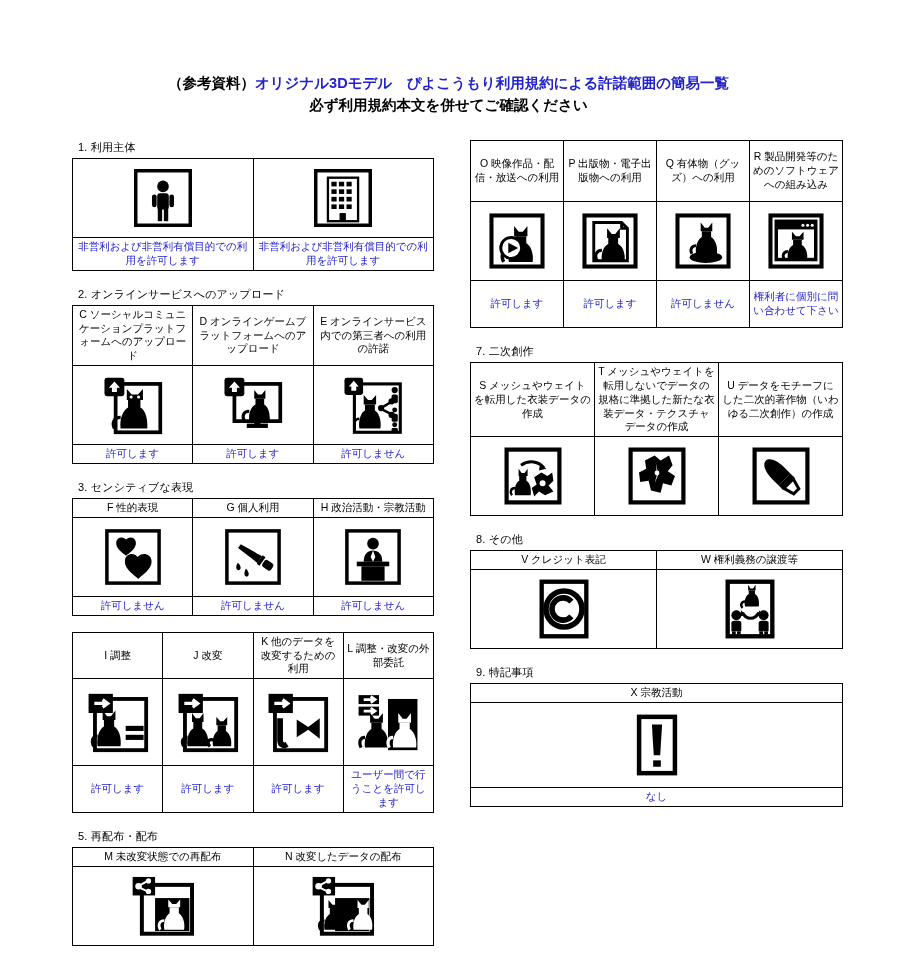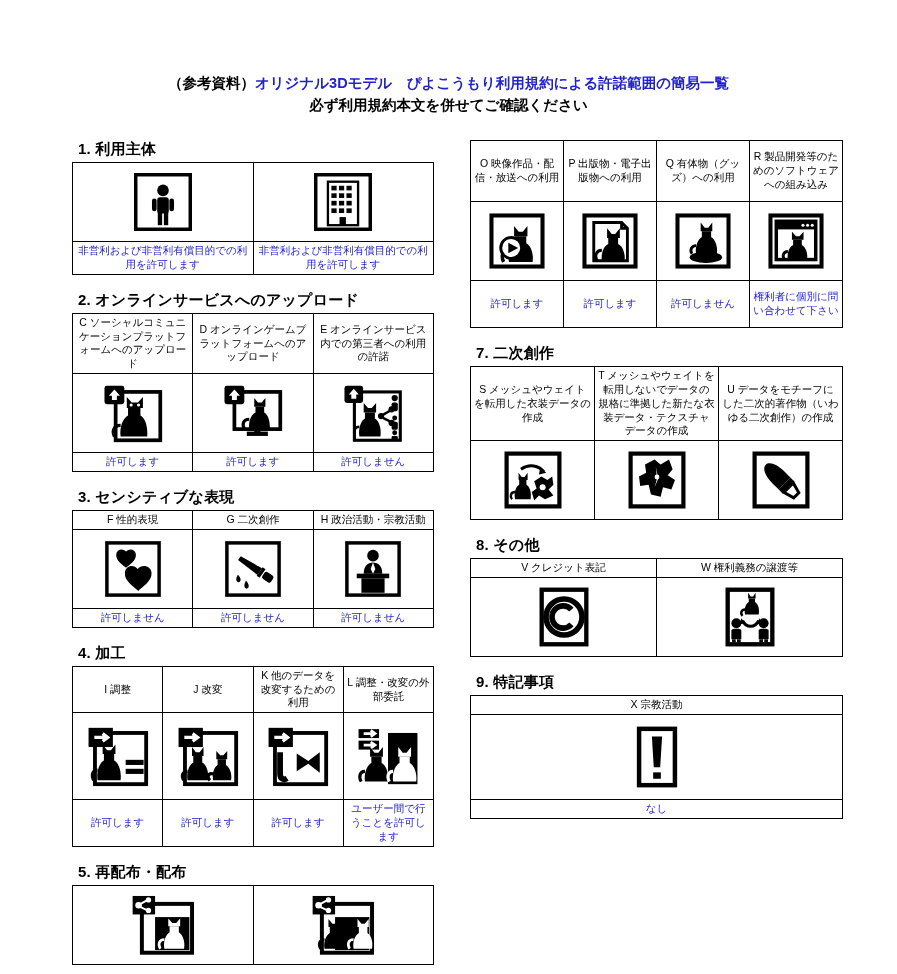--- a/index.html
+++ b/index.html
@@ -22,21 +22,21 @@
   .t-black{color:#000000;}
   .t-blue{color:#2222cc;}
 
   
   .col{position:absolute;}
   .col-left{left:72px;top:140px;width:362px;}
   .col-right{left:470px;top:140px;width:373px;}
 
   .section{margin-bottom:0;}
   .section-title{
-    font-size:15px;font-weight:bold;color:#000;
+    font-size:11px;font-weight:normal;color:#000;
     margin:0 0 3px 0;padding-left:6px;letter-spacing:0.2px;
     white-space:nowrap;
   }
   .gap{height:16px;}
 
   table.grid{
     border-collapse:collapse;
     table-layout:fixed;
     width:100%;
     border:1.6px solid #000;
@@ -209,21 +209,21 @@
     </div>
 
     <div class="gap"></div>
 
     <div class="section">
       <div class="section-title">3. センシティブな表現</div>
       <table class="grid">
         <tbody>
             <tr>
           <td class="hdr" style="width:33.33%">F 性的表現</td>
-          <td class="hdr" style="width:33.33%">G 二次創作</td>
+          <td class="hdr" style="width:33.33%">G 個人利用</td>
           <td class="hdr" style="width:33.33%">H 政治活動・宗教活動</td>
         </tr>
         <tr>
           <td class="iconcell">
             <div class="iconwrap">
               <svg width="58" height="58" viewBox="0 0 100 100">
                     <rect x="5" y="5" width="90" height="90" fill="none" stroke="#000" stroke-width="6"></rect>
                     <path d="M38 20 C33 14 22 15 21 25 C20 36 34 44 38 48 C42 44 56 36 55 25 C54 15 43 14 38 20 Z"></path>
                     <path d="M58 50 C52 42 37 43 36 57 C35 72 54 82 59 88 C64 82 83 72 82 57 C81 43 64 42 58 50 Z"></path>
                   </svg>
@@ -264,21 +264,20 @@
           <td class="note">許可しません</td>
           <td class="note">許可しません</td>
         </tr>
       </tbody>
         </table>
     </div>
 
     <div class="gap"></div>
 
     <div class="section">
-      <div class="section-title">4. 加工</div>
       <table class="grid h-tall">
         <tbody>
             <tr>
           <td class="hdr" style="width:25%">I 調整</td>
           <td class="hdr" style="width:25%">J 改変</td>
           <td class="hdr" style="width:25%">K 他のデータを改変するための利用</td>
           <td class="hdr" style="width:25%">L 調整・改変の外部委託</td>
         </tr>
         <tr>
           <td class="iconcell">
@@ -358,20 +357,24 @@
       </tbody>
         </table>
     </div>
 
     <div class="gap"></div>
 
     <div class="section">
       <div class="section-title">5. 再配布・配布</div>
       <table class="grid">
         <tbody>
+            <tr>
+          <td class="hdr" style="width:50%">M 未改変状態での再配布</td>
+          <td class="hdr" style="width:50%">N 改変したデータの配布</td>
+        </tr>
         <tr>
           <td class="iconcell">
             <div class="iconwrap">
               <svg width="66" height="66" viewBox="0 0 100 100">
                     <rect x="18" y="18" width="76" height="74" fill="none" stroke="#000" stroke-width="6"></rect>
                     <rect x="4" y="6" width="34" height="28"></rect>
                     <g fill="#fff">
                       <circle cx="28" cy="12" r="4"></circle>
                       <circle cx="28" cy="28" r="4"></circle>
                       <circle cx="13" cy="20" r="5"></circle>

